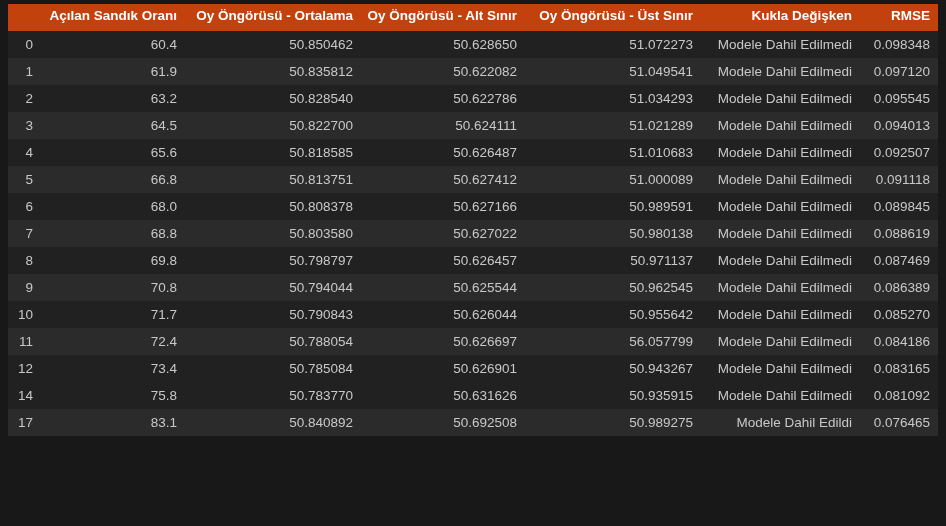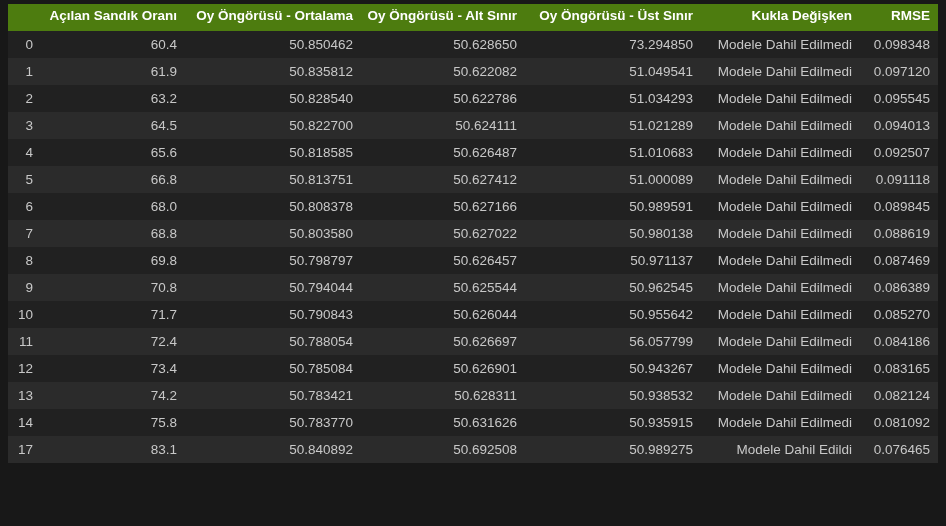--- a/index.html
+++ b/index.html
@@ -19,21 +19,21 @@
     width: 930px;
   }
   table {
     border-collapse: collapse;
     table-layout: fixed;
     width: 930px;
     font-size: 13.5px;
     color: #c8c8c8;
   }
   thead th {
-    background: #4d7c0f;
+    background: #c2410c;
     color: #ffffff;
     font-weight: bold;
     height: 27px;
     text-align: right;
     padding: 0 8px 4px 0;
     white-space: nowrap;
     overflow: hidden;
   }
   tbody td {
     height: 27px;
@@ -69,21 +69,21 @@
           <th>Kukla Değişken</th>
           <th>RMSE</th>
         </tr>
     </thead>
     <tbody>
         <tr class="even">
           <td>0</td>
           <td>60.4</td>
           <td>50.850462</td>
           <td>50.628650</td>
-          <td>73.294850</td>
+          <td>51.072273</td>
           <td>Modele Dahil Edilmedi</td>
           <td>0.098348</td>
         </tr>
         <tr class="odd">
           <td>1</td>
           <td>61.9</td>
           <td>50.835812</td>
           <td>50.622082</td>
           <td>51.049541</td>
           <td>Modele Dahil Edilmedi</td>
@@ -180,29 +180,20 @@
           <td>0.084186</td>
         </tr>
         <tr class="even">
           <td>12</td>
           <td>73.4</td>
           <td>50.785084</td>
           <td>50.626901</td>
           <td>50.943267</td>
           <td>Modele Dahil Edilmedi</td>
           <td>0.083165</td>
-        </tr>
-        <tr class="odd">
-          <td>13</td>
-          <td>74.2</td>
-          <td>50.783421</td>
-          <td>50.628311</td>
-          <td>50.938532</td>
-          <td>Modele Dahil Edilmedi</td>
-          <td>0.082124</td>
         </tr>
         <tr class="even">
           <td>14</td>
           <td>75.8</td>
           <td>50.783770</td>
           <td>50.631626</td>
           <td>50.935915</td>
           <td>Modele Dahil Edilmedi</td>
           <td>0.081092</td>
         </tr>

